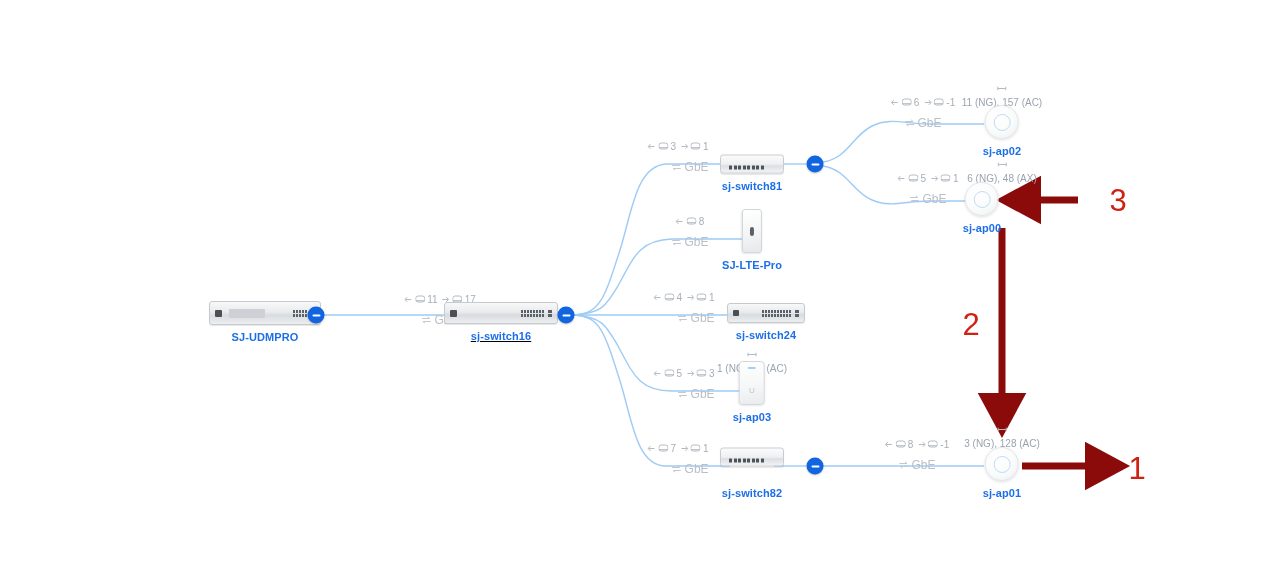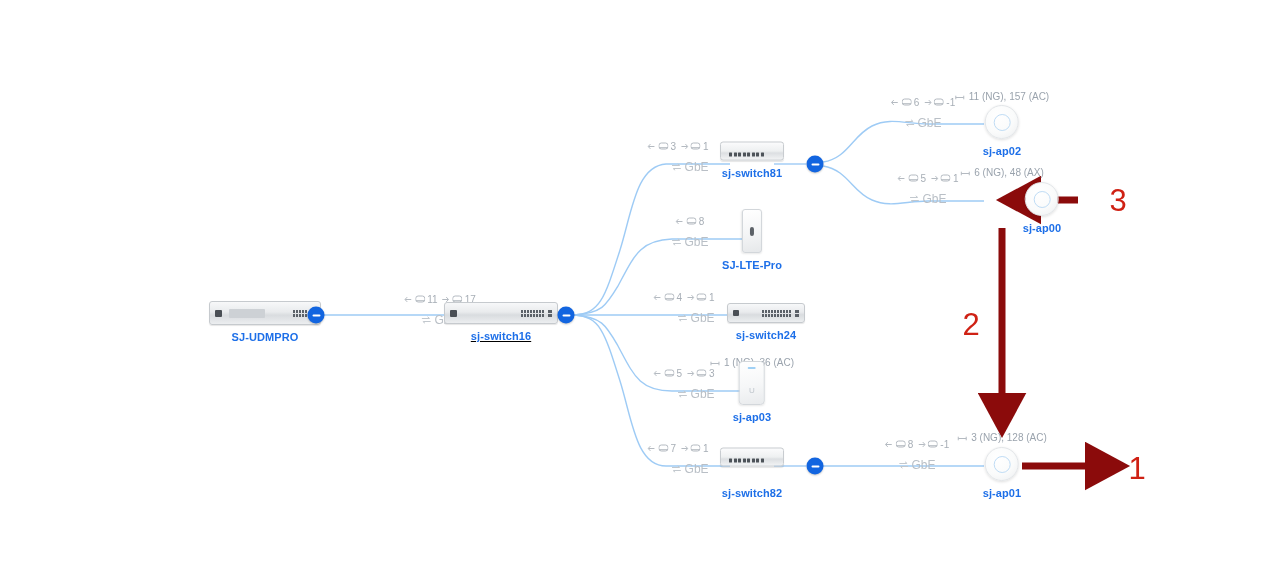--- a/index.html
+++ b/index.html
@@ -11,21 +11,21 @@
 
   
   .node{position:absolute;transform:translate(-50%,-50%);display:flex;flex-direction:column;align-items:center;}
   .node-label{
     margin-top:6px;font-size:11px;font-weight:bold;color:#1d6fe8;
     white-space:nowrap;letter-spacing:.1px;
   }
   .wifi-stat{
     position:absolute;transform:translate(-50%,-50%);
     font-size:10px;color:#9aa3ad;white-space:nowrap;
-    display:flex;align-items:flex-end;gap:4px;
+    display:flex;align-items:center;gap:4px;flex-direction:column;
   }
   .wifi-stat svg{display:block;}
 
   
   .rackbox{
     position:relative;border-radius:3px;
     background:linear-gradient(180deg,#f7f8f9 0%,#e9ebed 45%,#d9dcdf 60%,#eceef0 100%);
     border:1px solid #c6cace;box-shadow:0 1px 1px rgba(0,0,0,.10);
     display:flex;align-items:center;
   }
@@ -493,21 +493,21 @@
           <i></i>
         </div>
     </div>
   </div>
   <div class="node-label">sj-switch16</div>
 </div>
 <div class="hub" style="left:566px;top:315px;">
     <i></i>
   </div>
 
-<div class="node" style="left:752px;top:160px;">
+<div class="node" style="left:752px;top:173px;">
   <div class="minisw">
     <div class="pb">
         <i></i>
         <i></i>
         <i></i>
         <i></i>
         <i></i>
         <i></i>
         <i></i>
         <i></i>
@@ -588,21 +588,21 @@
     <i></i>
   </div>
 
 <div class="node" style="left:1002px;top:131px;">
   <div class="apdisc">
       <div class="ring"></div>
     </div>
   <div class="node-label">sj-ap02</div>
 </div>
 
-<div class="node" style="left:1042px;top:208px;">
+<div class="node" style="left:982px;top:208px;">
   <div class="apdisc">
       <div class="ring"></div>
     </div>
   <div class="node-label">sj-ap00</div>
 </div>
 
 <div class="node" style="left:1002px;top:473px;">
   <div class="apdisc">
       <div class="ring"></div>
     </div>

